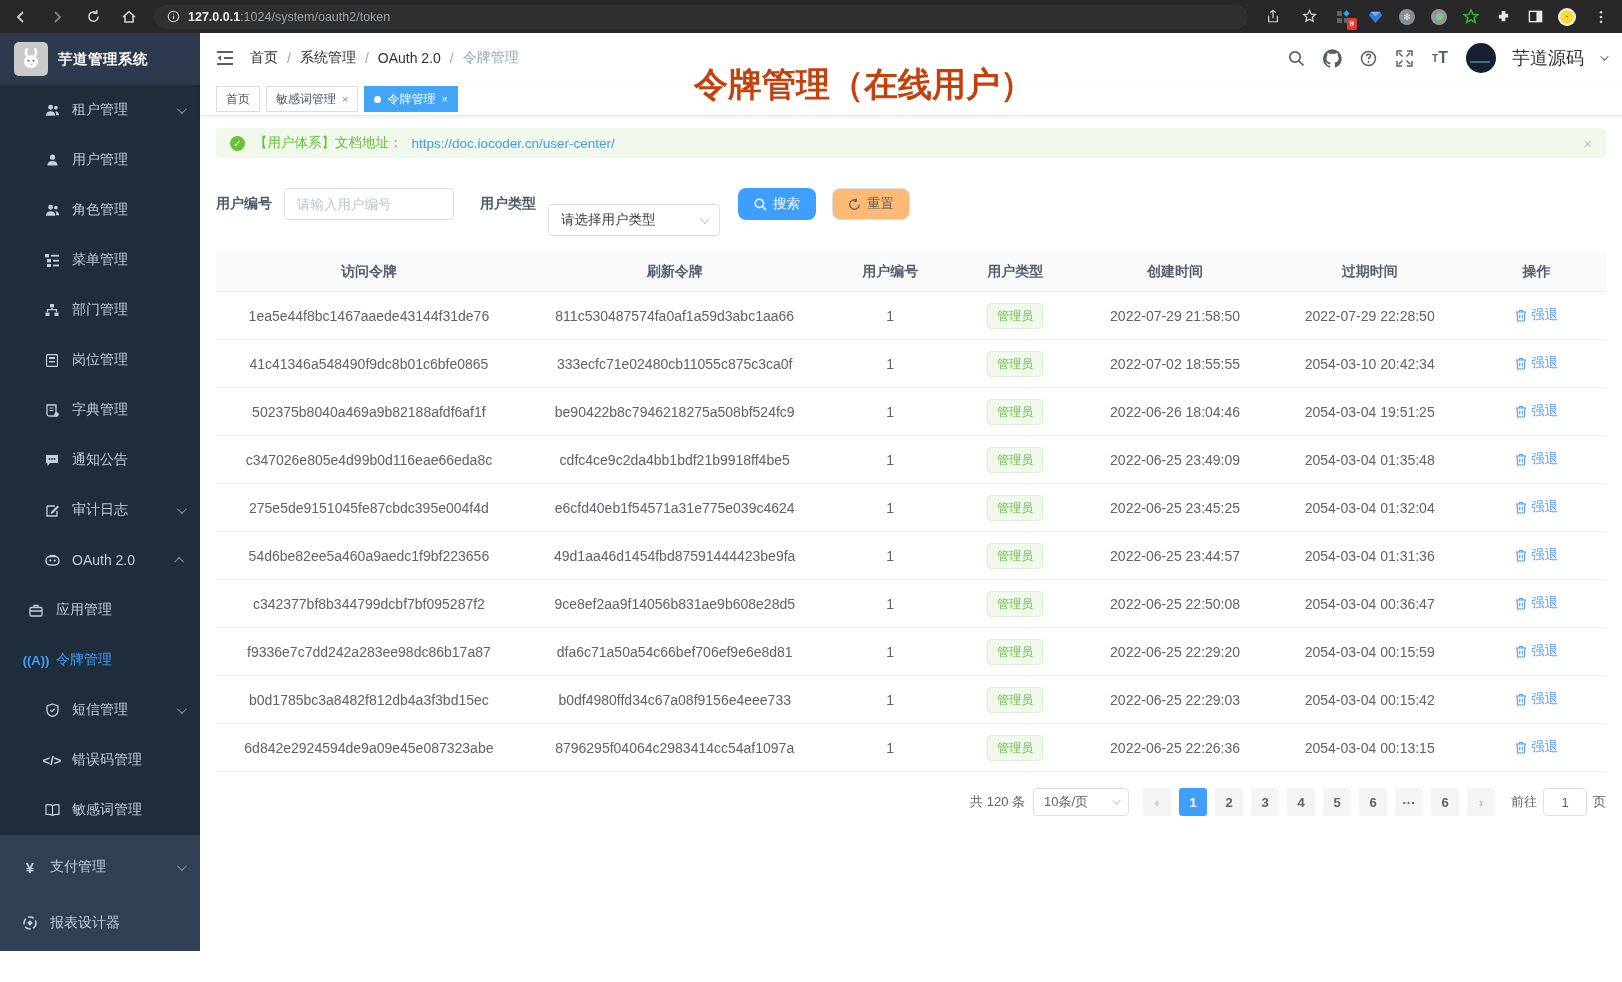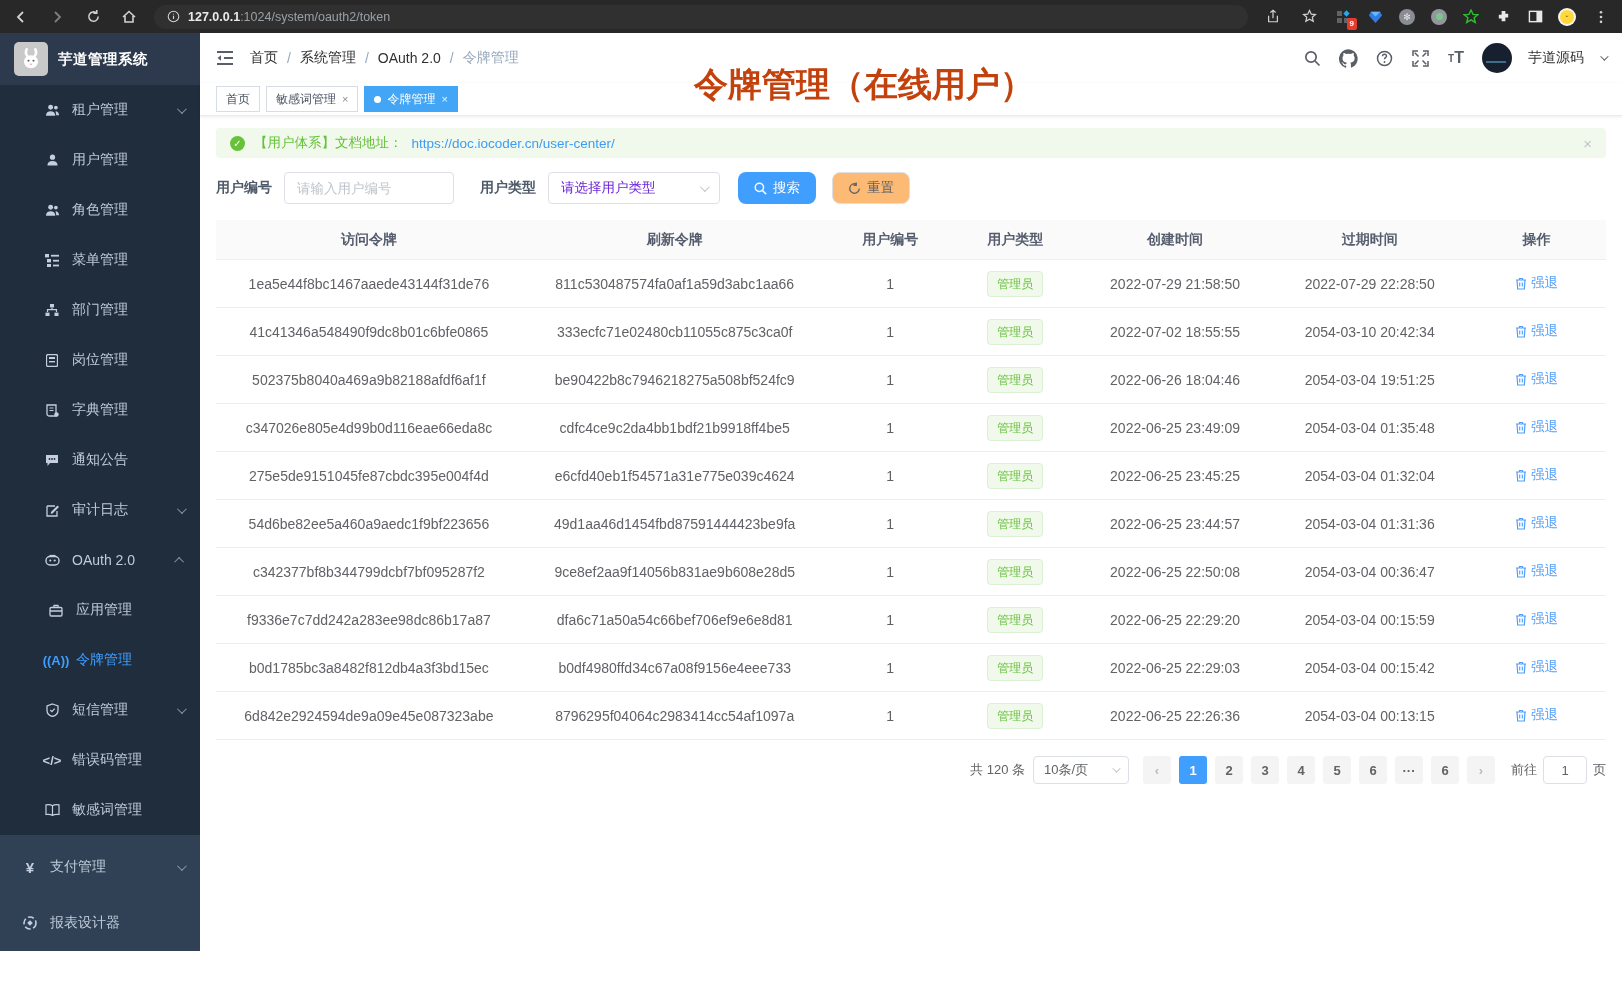--- a/index.html
+++ b/index.html
@@ -27,42 +27,42 @@
   .sidebar { width:200px; flex:none; display:flex; flex-direction:column; background:#304156; }
   .logo { height:52px; background:#2d3a4d; display:flex; align-items:center; gap:10px; padding:0 14px; flex:none; }
   .logo-img { width:34px; height:34px; border-radius:5px; background:#c9c9c9; display:flex; align-items:center; justify-content:center; flex:none; }
   .brand { color:#fff; font-size:14.5px; font-weight:700; letter-spacing:.5px; }
   .menu-sub { background:#1f2d3d; flex:none; }
   .mitem { height:50px; display:flex; align-items:center; gap:12px; color:#bfcbd9; cursor:pointer; padding-right:16px; }
   .mitem .micon { width:16px; display:flex; justify-content:center; color:#c4cede; font-size:13px; flex:none; }
   .mitem .micon svg { display:block; }
   .lv2 { padding-left:22px; }
   .lv3 { padding-left:44px; }
-  .lv4 { padding-left:48px; }
+  .lv4 { padding-left:28px; }
   .mitem.active { color:#409eff; }
   .mitem.active .micon { color:#409eff; }
   .chev { margin-left:auto; width:7px; height:7px; border-right:1.4px solid #8c97a5; border-bottom:1.4px solid #8c97a5; transform:rotate(45deg) translateY(-2px); }
   .chev.up { transform:rotate(-135deg) translateY(-2px); }
   .menu-root { flex:1; background:#304156; padding-top:4px; }
   .menu-root .mitem { height:56px; }
   .glyph { font-weight:700; font-size:12px; }
 
   
   .main { flex:1; display:flex; flex-direction:column; min-width:0; background:#fff; }
   .topbar { height:50px; display:flex; align-items:center; padding:0 16px; gap:14px; flex:none; }
   .hamb { width:20px; height:20px; color:#5a5e66; display:flex; align-items:center; cursor:pointer; }
   .crumbs { display:flex; align-items:center; gap:9px; font-size:14px; color:#303133; }
   .crumb { cursor:pointer; }
   .crumb-sep { color:#97a8be; }
   .crumb.last { color:#97a8be; cursor:default; }
   .top-right { margin-left:auto; display:flex; align-items:center; gap:16px; color:#5a5e66; }
   .ticon { width:20px; height:20px; display:flex; align-items:center; justify-content:center; cursor:pointer; }
   .avatar { width:30px; height:30px; border-radius:50%; background:#16202e; overflow:hidden; position:relative; flex:none; }
   .avatar i { position:absolute; left:4px; top:18px; width:20px; height:2px; background:#3f6f86; }
-  .uname { font-size:14px; color:#303133; }
+  .uname { font-size:18px; color:#303133; }
   .caret-dn { width:6px; height:6px; border-right:1.3px solid #5a5e66; border-bottom:1.3px solid #5a5e66; transform:rotate(45deg) translateY(-2px); }
 
   .tagsbar { height:33px; border-bottom:1px solid #ececec; box-shadow:0 1px 3px rgba(0,0,0,.08); display:flex; align-items:center; gap:6px; padding:0 16px; flex:none; }
   .tag { height:26px; display:flex; align-items:center; gap:6px; padding:0 9px; border:1px solid #d8dce5; background:#fff; color:#495060; font-size:12px; cursor:pointer; }
   .tag .x { font-size:11px; color:#8a8f99; }
   .tag.active { background:#42a5f5; border-color:#42a5f5; color:#fff; }
   .tag.active .dot { width:7px; height:7px; border-radius:50%; background:#fff; }
   .tag.active .x { color:#eef6ff; }
 
   .content { flex:1; padding:12px 16px 0 16px; overflow:hidden; position:relative; }
@@ -70,21 +70,21 @@
   .alert { height:30px; background:#f0f9eb; border-radius:4px; display:flex; align-items:center; gap:9px; padding:0 14px; font-size:13.5px; margin-bottom:14px; }
   .alert-ok { width:15px; height:15px; border-radius:50%; background:#67c23a; color:#fff; display:flex; align-items:center; justify-content:center; font-size:10px; flex:none; }
   .alert-text { color:#67c23a; }
   .alert-link { color:#3b9cf8; cursor:pointer; }
   .alert-close { margin-left:auto; color:#c0c4cc; cursor:pointer; font-size:15px; }
 
   .filter { display:flex; align-items:center; gap:10px; margin-bottom:16px; }
   .flabel { font-weight:700; color:#4e5969; margin-right:2px; }
   .finput { width:170px; height:32px; border:1px solid #dcdfe6; border-radius:4px; padding:0 12px; font-size:13.5px; color:#606266; outline:none; }
   .finput::placeholder { color:#bfc4cc; }
-  .fselect { width:172px; height:32px; border:1px solid #dcdfe6; border-radius:4px; padding:0 12px; font-size:13.5px; color:#6d28d9; display:flex; align-items:center; justify-content:space-between; cursor:pointer; margin-right:8px; }
+  .fselect { width:172px; height:32px; border:1px solid #dcdfe6; border-radius:4px; padding:0 12px; font-size:13.5px; color:#404040; display:flex; align-items:center; justify-content:space-between; cursor:pointer; margin-right:8px;margin-top:32px; }
   .fselect .caret { width:7px; height:7px; border-right:1.4px solid #c0c4cc; border-bottom:1.4px solid #c0c4cc; transform:rotate(45deg) translateY(-2px); }
   .btn { height:32px; border-radius:8px; display:flex; align-items:center; gap:6px; padding:0 15px; font-size:13.5px; cursor:pointer; border:1px solid transparent; }
   .btn-primary { background:#409eff; color:#fff; }
   .btn-plain { background:#fdba74; border-color:#dcdfe6; color:#606266; margin-left:6px; }
   .btn svg { display:block; }
 
   
   .table { width:100%; }
   .trow { display:flex; align-items:center; border-bottom:1px solid #ebeef5; }
   .thead { background:#fafafa; height:40px; font-weight:700; color:#555d6d; border-bottom:1px solid #ebeef5; }

